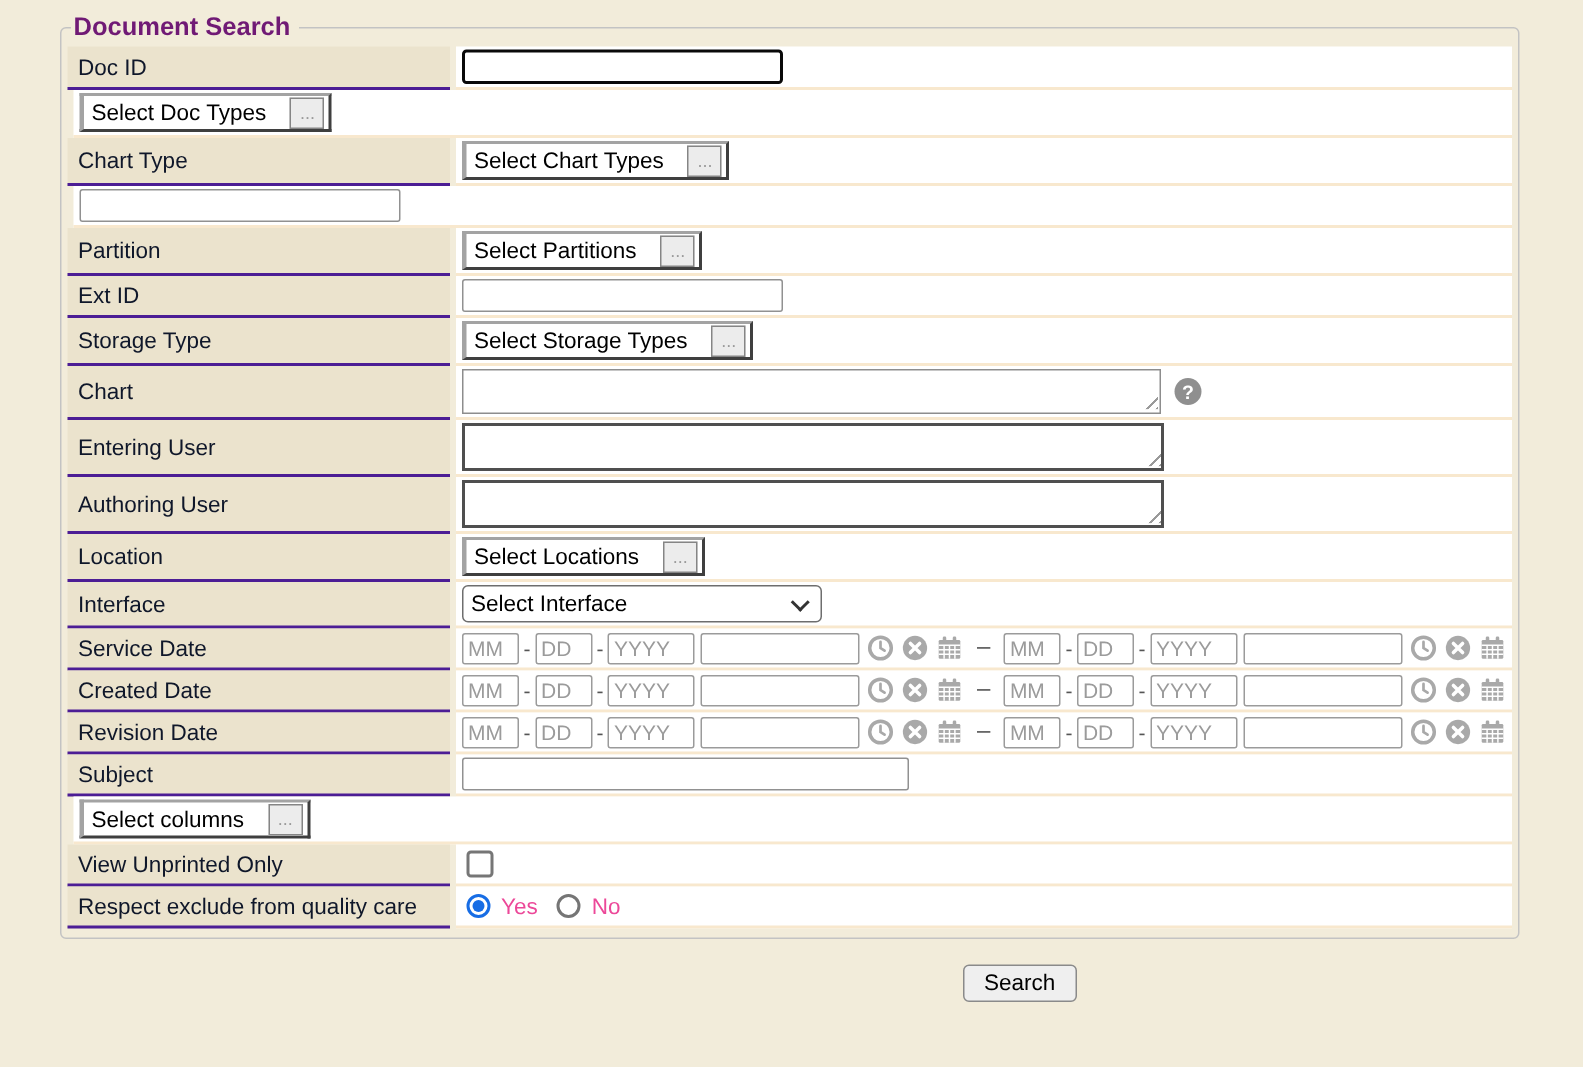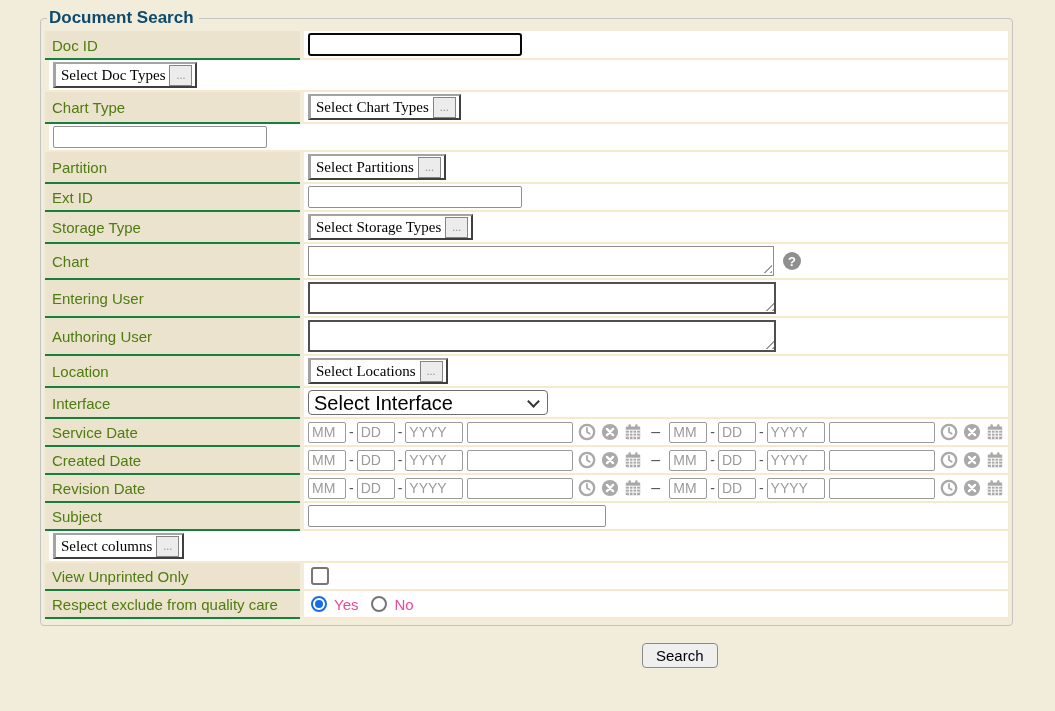--- a/index.html
+++ b/index.html
@@ -12,33 +12,33 @@
   }
   fieldset.search-form{
     margin:8px 8px 0 40px;
     width:957px;
     border:1px solid #c3c3c3;
     border-radius:4px;
     padding:3px 4px 6px 4px;
     background:transparent;
   }
   legend.form-legend{
-    color:#0c4a6e;
+    color:#701a75;
     font-weight:bold;
     font-size:17px;
     padding:0 5px 0 2px;
     margin-left:2px;
   }
   .row{display:flex;align-items:stretch;}
   .lbl{
     width:244px;flex:0 0 244px;
     background:#ebe3cd;
-    border-bottom:2px solid #15803d;
+    border-bottom:2px solid #4c1d95;
     padding:5px 4px 4px 7px;
-    font-size:15px;color:#4d7c0f;
+    font-size:15px;color:#0f172a;
     display:flex;align-items:center;
   }
   .fld{
     flex:1;background:#ffffff;
     border-bottom:2px solid #f8e8ce;
     margin-left:4px;
     padding:2px 4px;
     display:flex;align-items:center;gap:4px;
   }
   
@@ -68,35 +68,35 @@
     pointer-events:none;
   }
   
   .picker{
     display:inline-flex;align-items:center;
     background:#fff;
     border-top:2px solid #a3a3a3;
     border-left:3px solid #a3a3a3;
     border-right:2px solid #3f3f3f;
     border-bottom:2px solid #3f3f3f;
-    padding:0 3px 0 5px;height:22px;gap:4px;
-    font-size:15px;color:#000;cursor:pointer;font-family:Liberation Serif, serif;
+    padding:0 3px 0 5px;height:22px;gap:16px;
+    font-size:15px;color:#000;cursor:pointer;
   }
   .ellipsis-btn{
     width:21px;height:19px;
     background:#ececec;border:1px solid #858585;
     color:#9a9a9a;font-size:12px;line-height:1;
     display:inline-flex;align-items:center;justify-content:center;
   }
   
   .sel-wrap{position:relative;display:inline-block;}
   select.interface-select{
     width:240px;height:25px;
     border:1px solid #6e6e6e;border-radius:4px;background:#fff;
-    font-family:inherit;font-size:20px;padding:0 26px 0 5px;
+    font-family:inherit;font-size:15px;padding:0 26px 0 5px;
     appearance:none;-webkit-appearance:none;-moz-appearance:none;color:#000;
   }
   .chev{
     position:absolute;right:10px;top:7px;width:7px;height:7px;
     border-right:2px solid #333;border-bottom:2px solid #333;
     transform:rotate(45deg);pointer-events:none;
   }
   
   .dt{
     height:19px;border:1px solid #9b9b9b;border-radius:2px;

